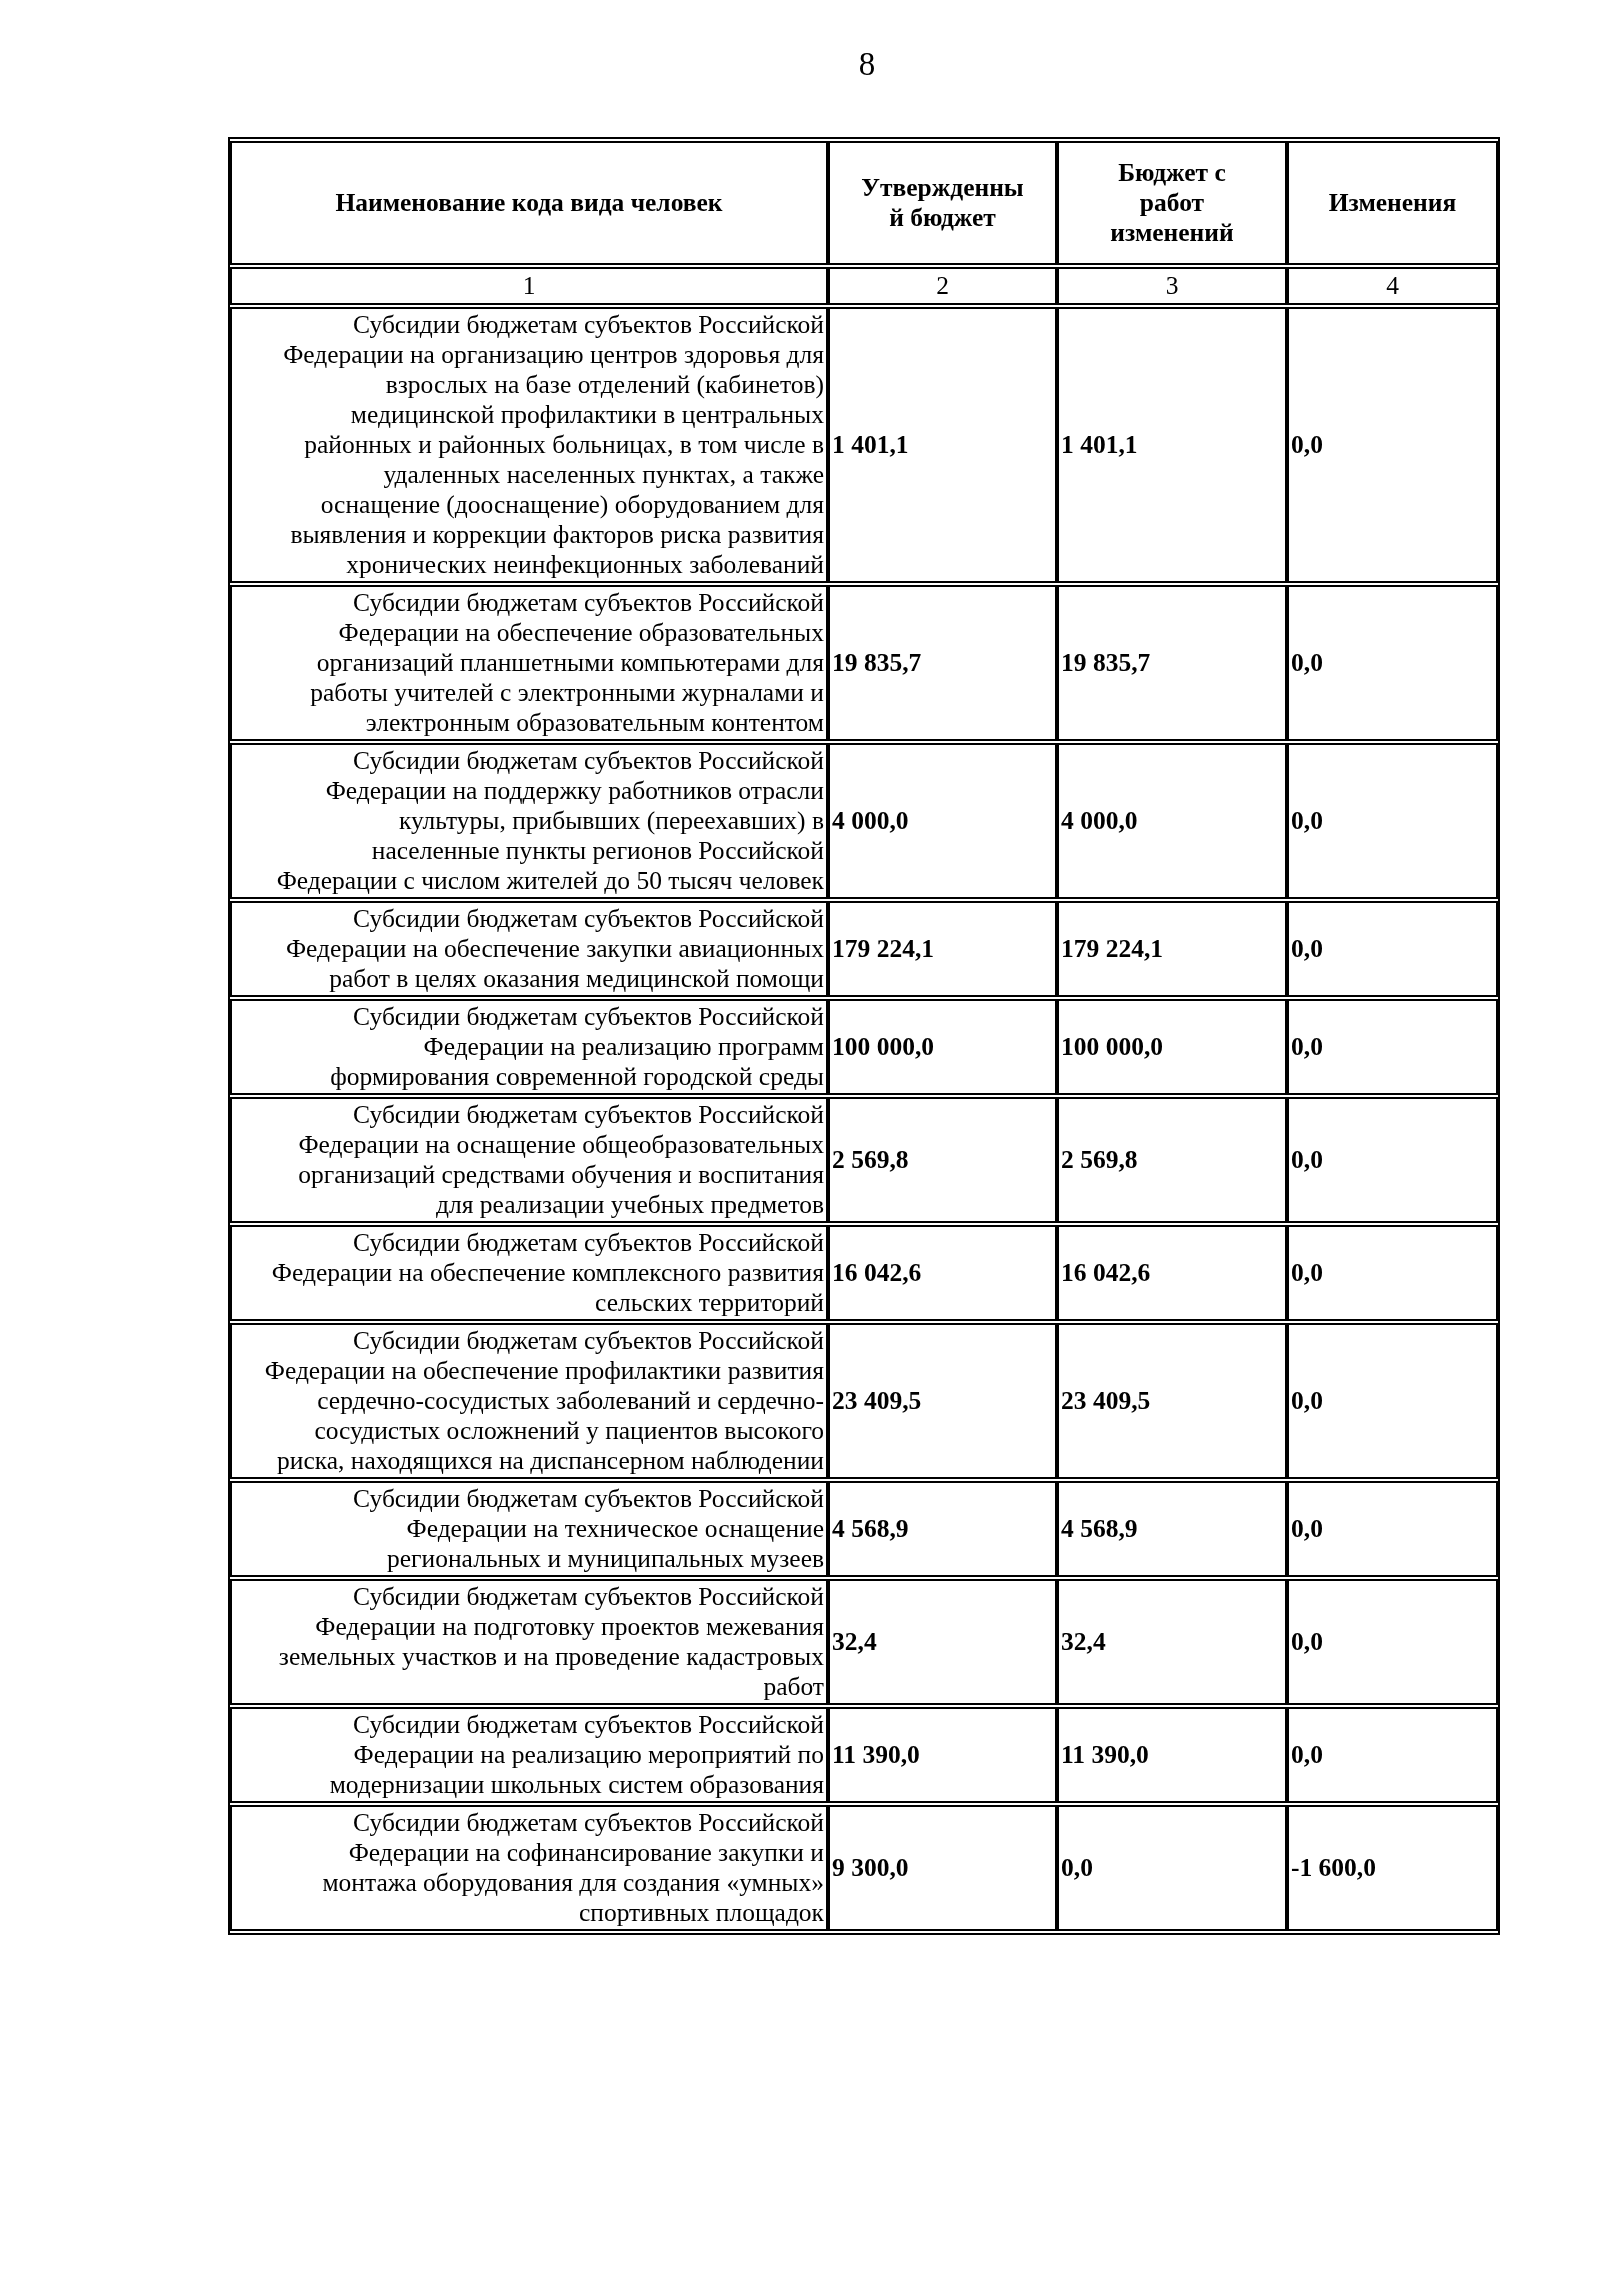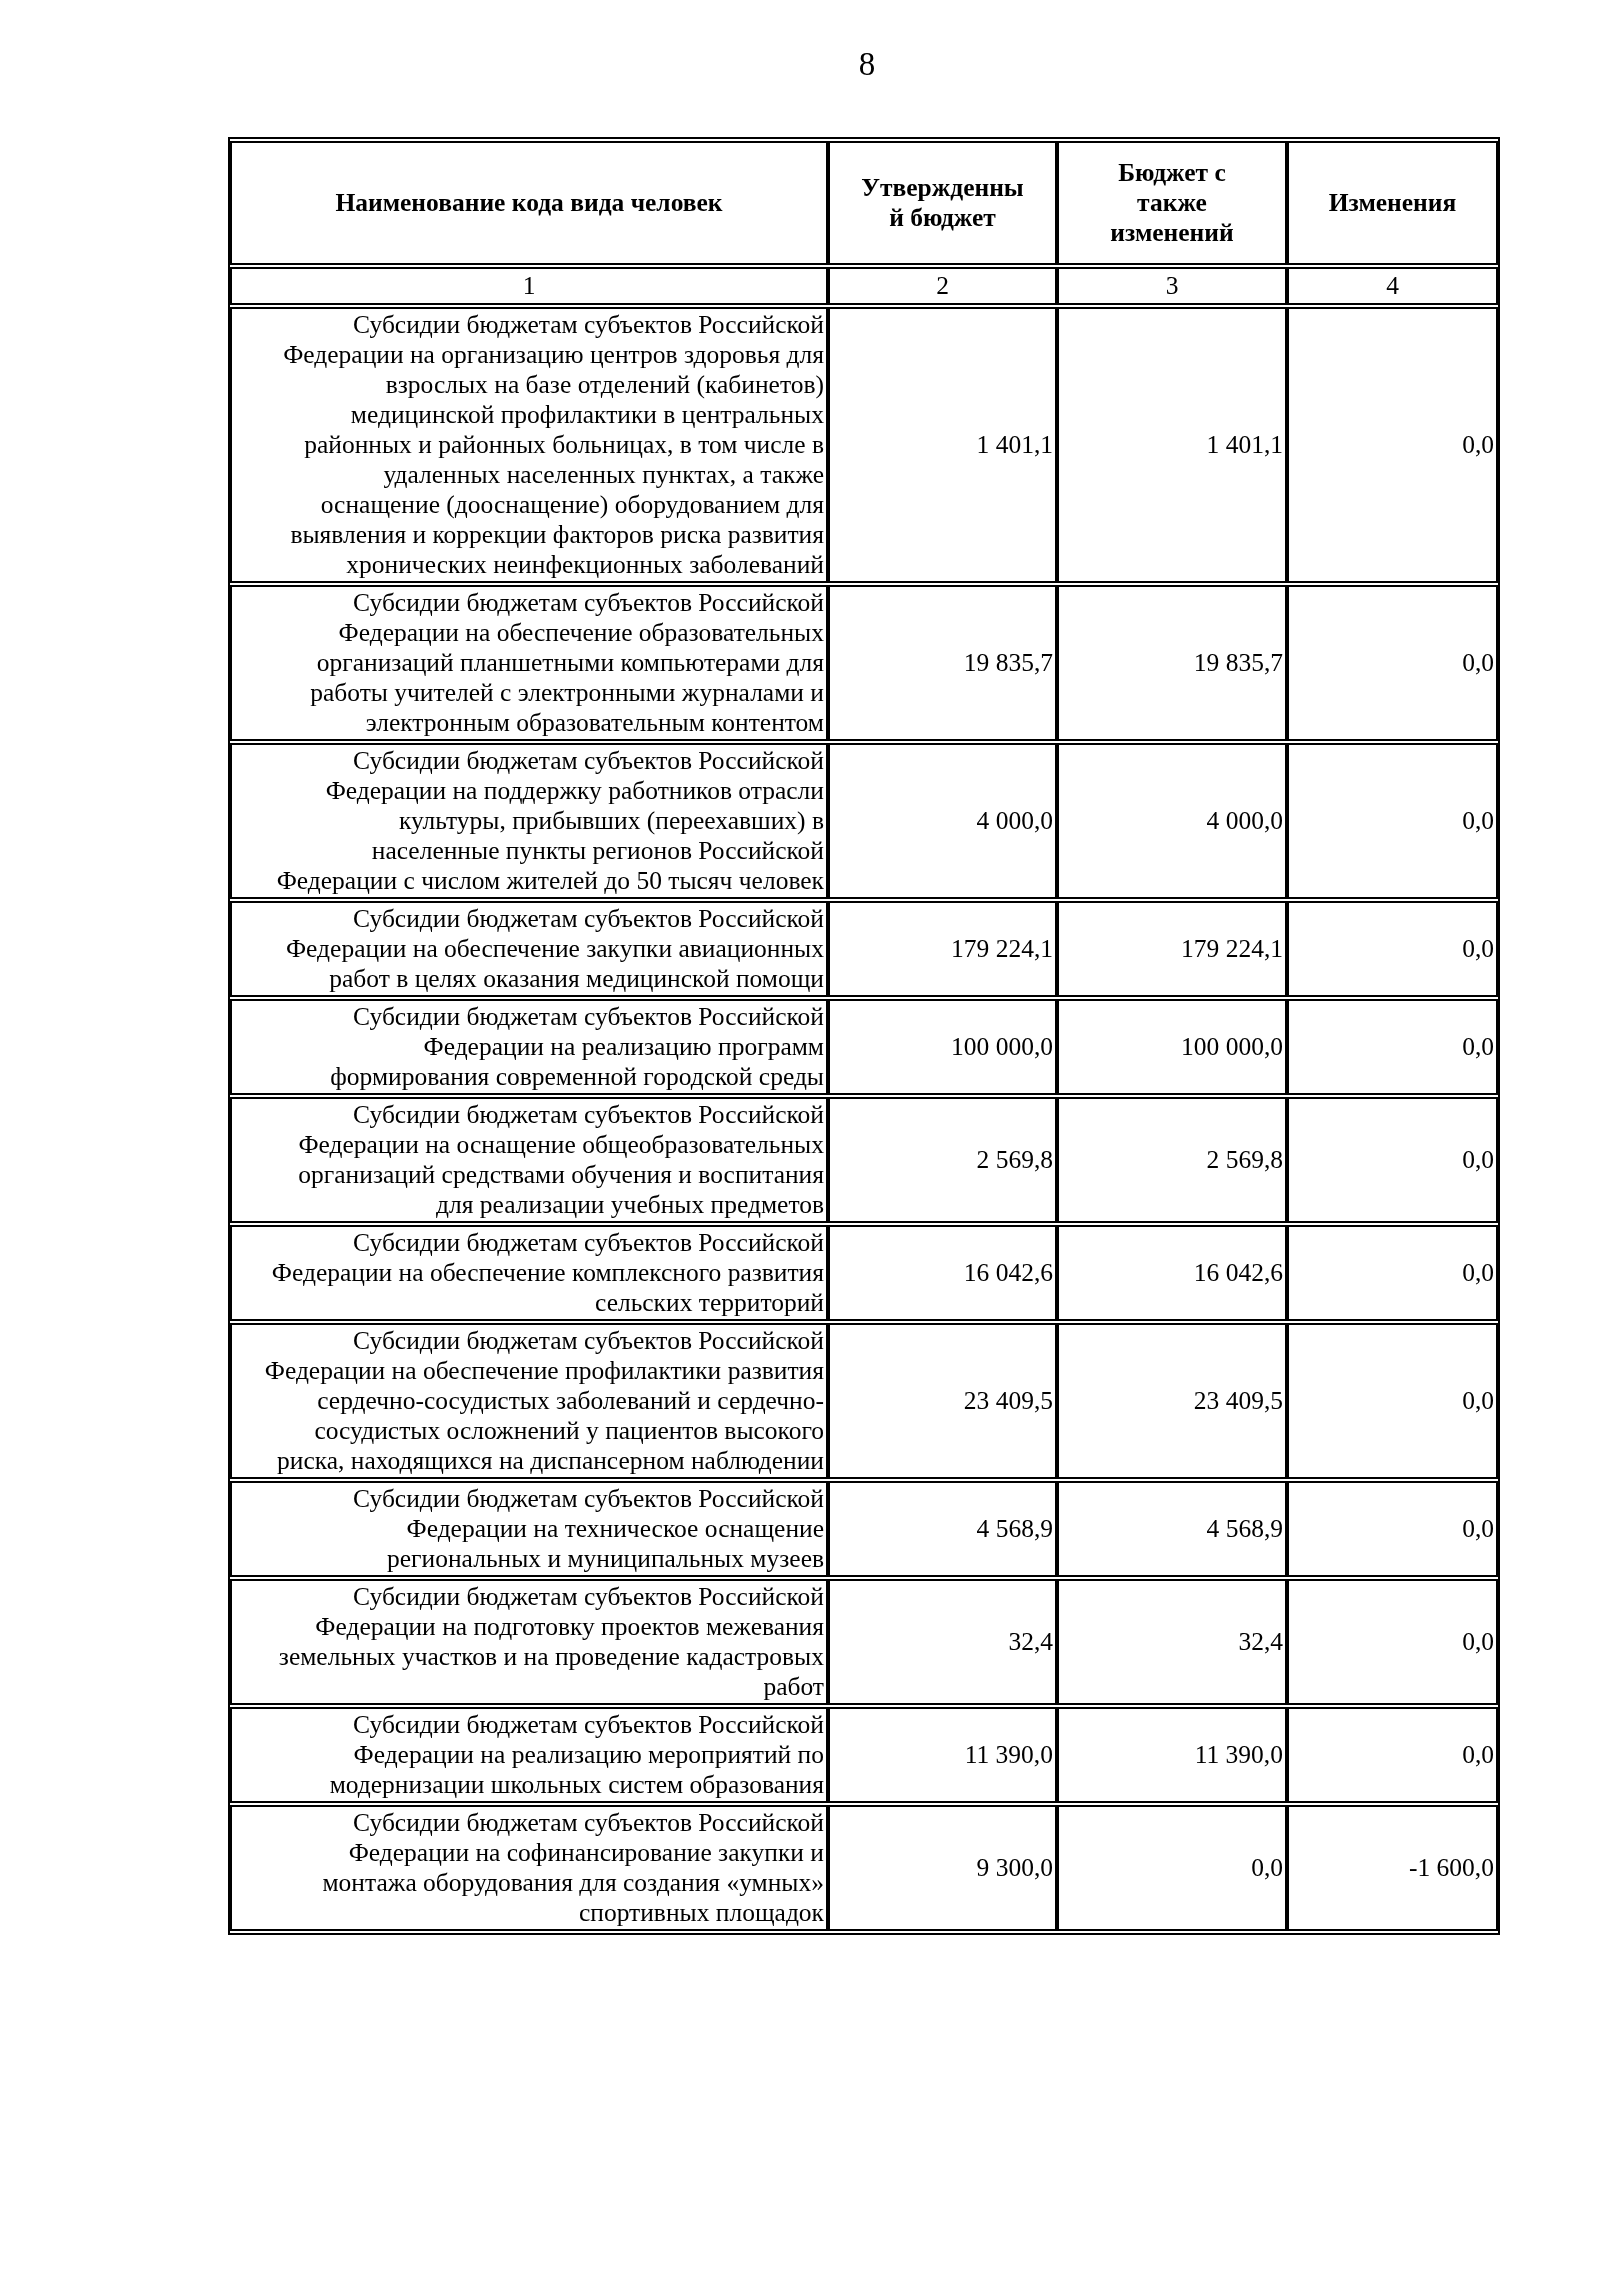--- a/index.html
+++ b/index.html
@@ -55,21 +55,22 @@
     padding: 2px 5.9px;
   }
   td.colnum {
     text-align: center;
     height: 32px;
   }
   td.name {
     text-align: right;
   }
   td.num {
-    text-align: right;
+    text-align: left;
+    font-weight: bold;
   }
 </style>
 </head>
 <body>
 
 <div class="sheet">
 
   <div class="page-number">8</div>
 
   <table class="budget">
@@ -78,21 +79,21 @@
         <col class="c2">
         <col class="c3">
         <col class="c4">
     </colgroup>
     <tbody>
       <tr>
         <td class="head">Наименование кода вида человек</td>
         <td class="head">Утвержденны
 й бюджет</td>
         <td class="head">Бюджет с
-также
+работ
 изменений</td>
         <td class="head">Изменения</td>
       </tr>
       <tr>
         <td class="colnum">1</td>
         <td class="colnum">2</td>
         <td class="colnum">3</td>
         <td class="colnum">4</td>
       </tr>
     <tr>

